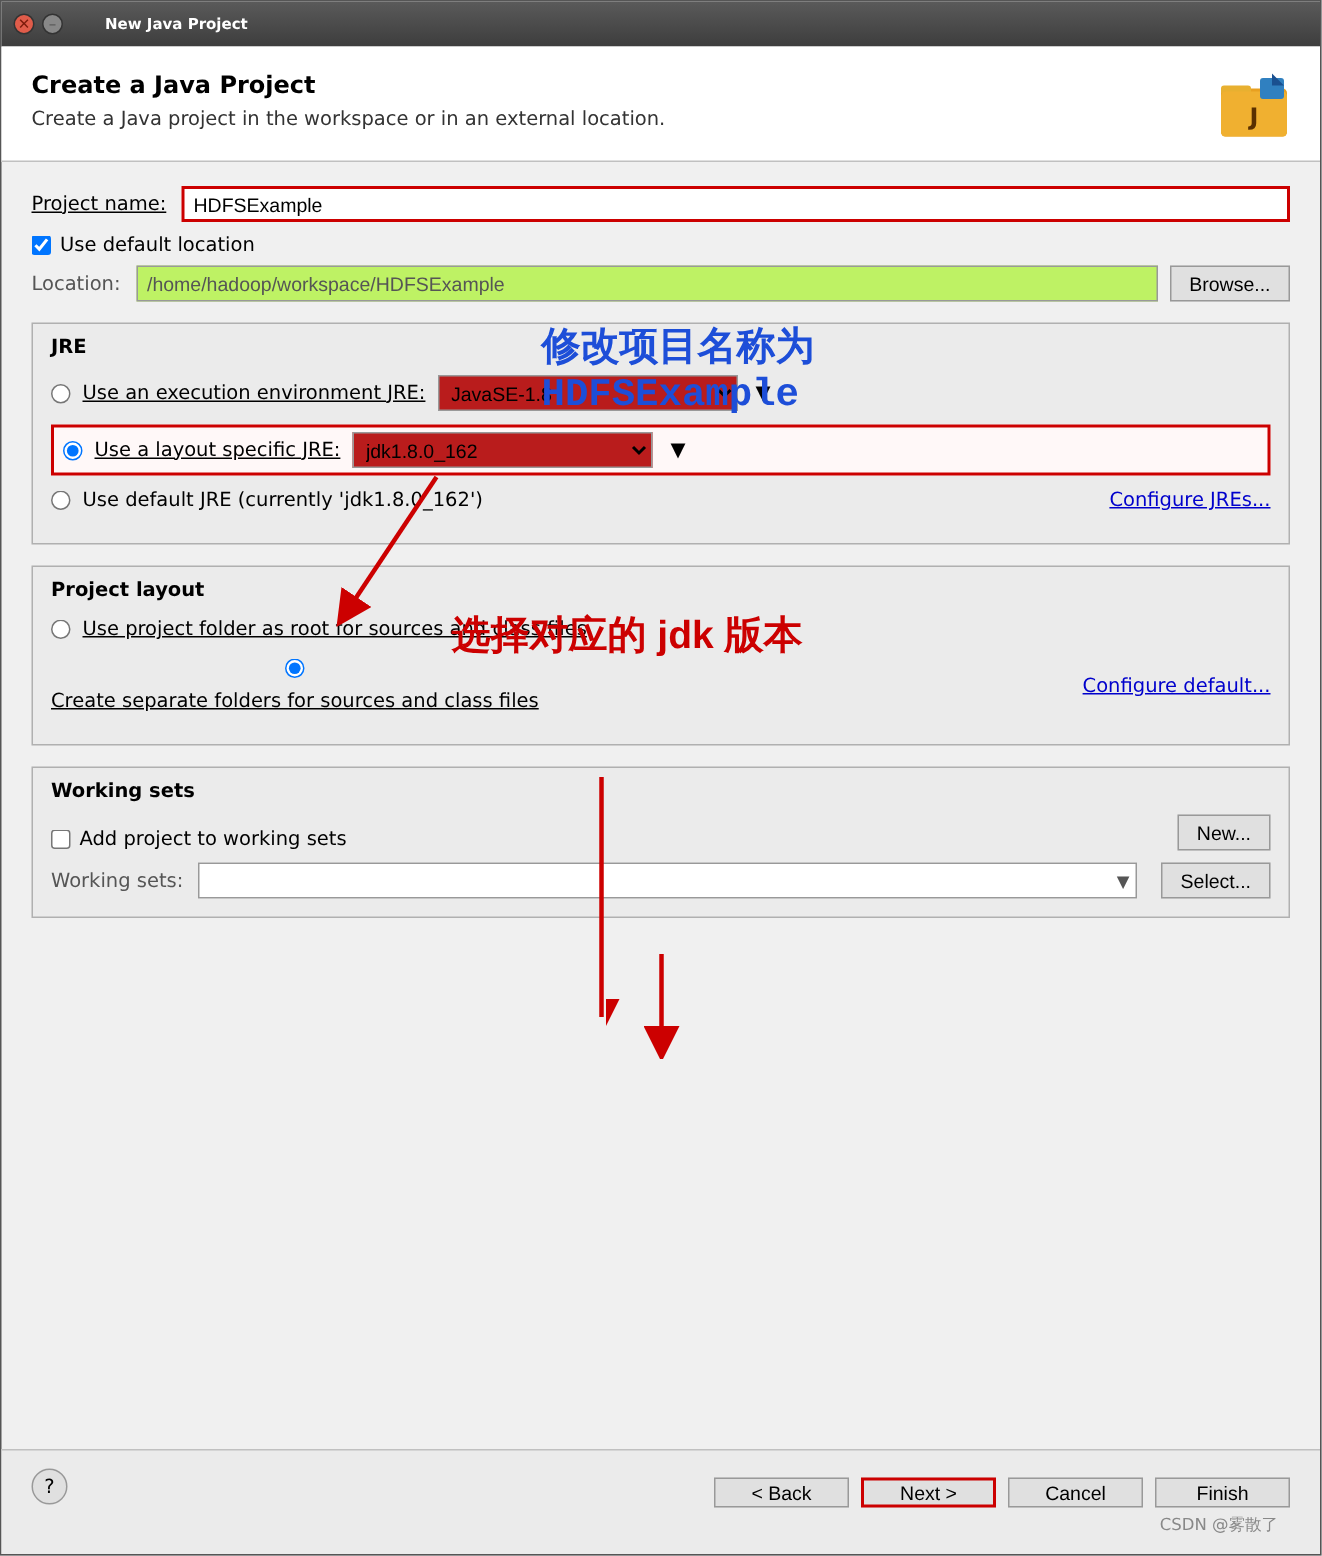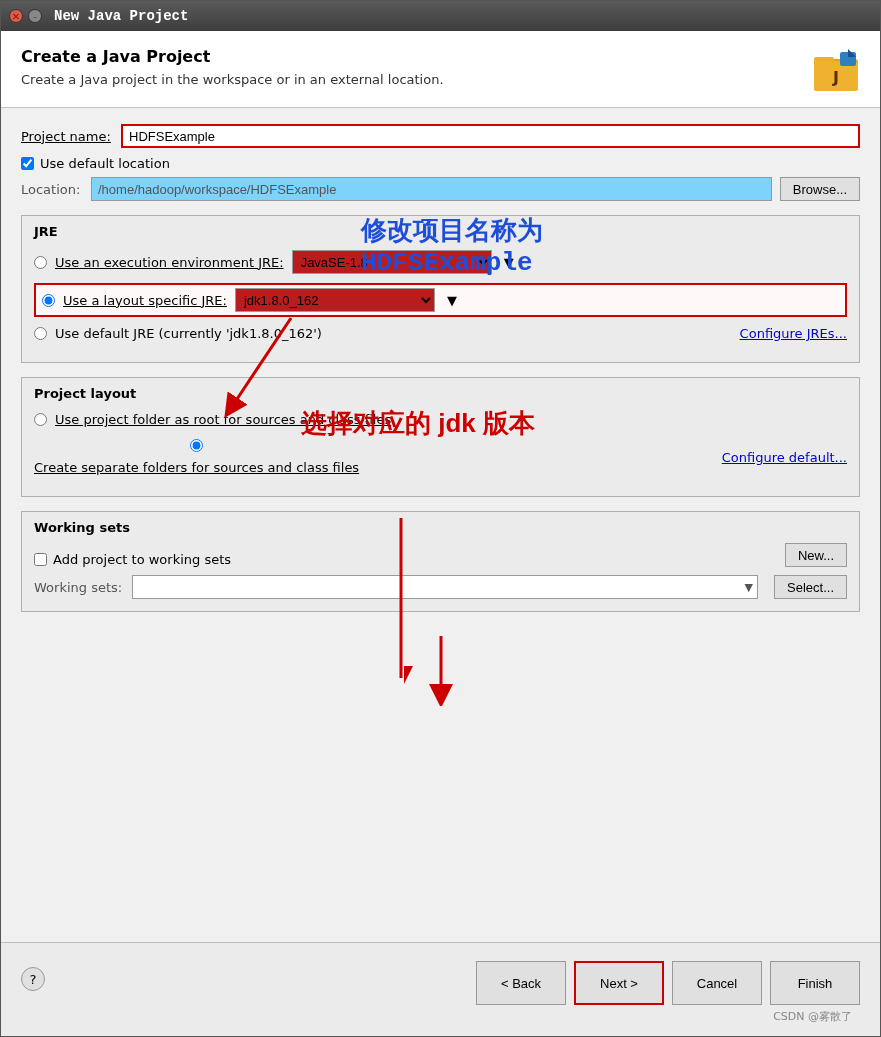--- a/index.html
+++ b/index.html
@@ -40,24 +40,23 @@
       display: flex;
       align-items: center;
       justify-content: center;
       font-size: 9px;
       cursor: pointer;
     }
     .tb-close { background: #e05c4a; }
     .tb-min { background: #888; }
     .title-bar-text {
       color: #fff;
-      font-size: 14px;
+      font-size: 10px;
       font-weight: bold;
-      margin-left: 4px;
-      font-family: Liberation Mono, monospace;
+      margin-left: 20px;
     }
     .header-section {
       background: #ffffff;
       padding: 16px 20px 12px 20px;
       border-bottom: 1px solid #c0c0c0;
       display: flex;
       justify-content: space-between;
       align-items: flex-start;
     }
     .header-title {
@@ -122,21 +121,21 @@
       min-width: 70px;
       color: #555;
       font-size: 13px;
     }
     .location-input {
       flex: 1;
       height: 24px;
       border: 1px solid #999;
       padding: 8px 6px;
       font-size: 13px;
-      background: #7dd3fc;
+      background: #bef264;
       color: #555;
       outline: none;
     }
     .browse-btn {
       margin-left: 8px;
       height: 24px;
       padding: 0 12px;
       background: #e0e0e0;
       border: 1px solid #999;
       font-size: 13px;
@@ -196,21 +195,21 @@
       border-top: 1px solid #c0c0c0;
       background: #ebebeb;
     }
     .button-row {
       display: flex;
       justify-content: flex-end;
       gap: 8px;
       margin-top: 8px;
     }
     .dialog-btn {
-      height: 44px;
+      height: 20px;
       min-width: 90px;
       padding: 0 14px;
       background: #e0e0e0;
       border: 1px solid #999;
       font-size: 13px;
       cursor: pointer;
     }
     .dialog-btn.highlighted {
       border: 2px solid #cc0000;
     }

